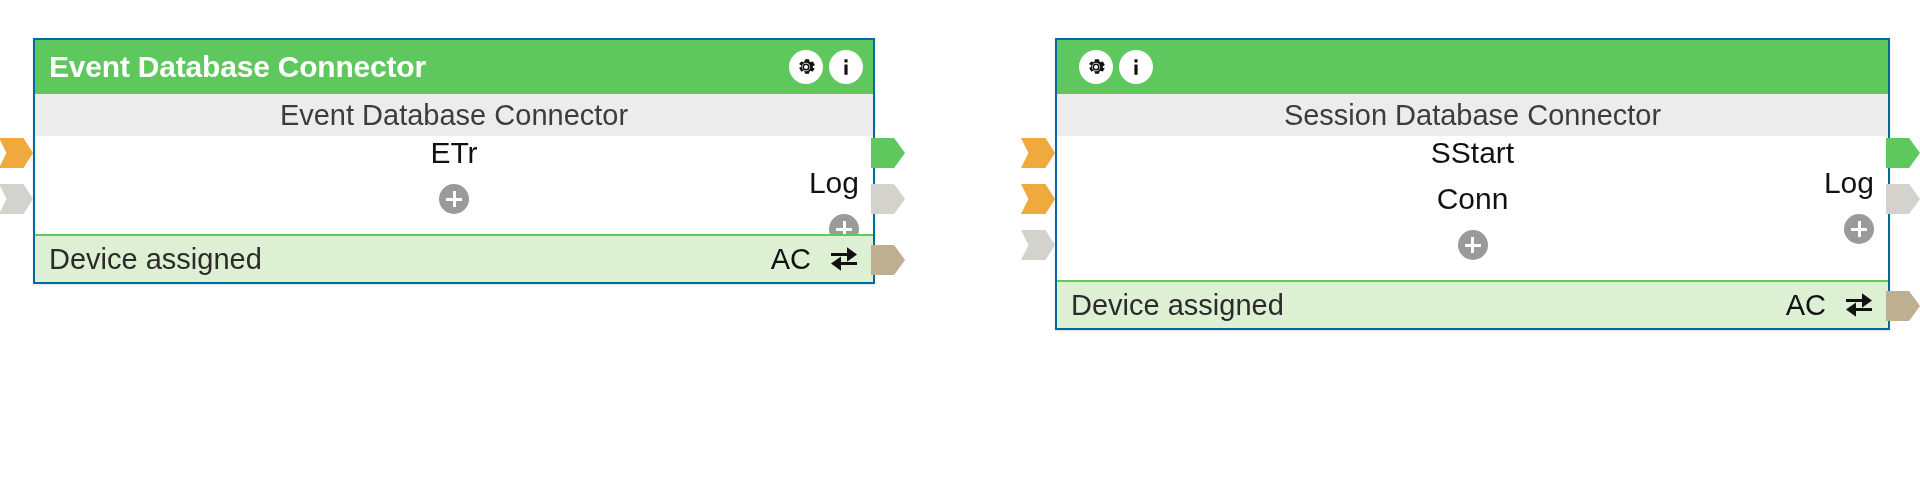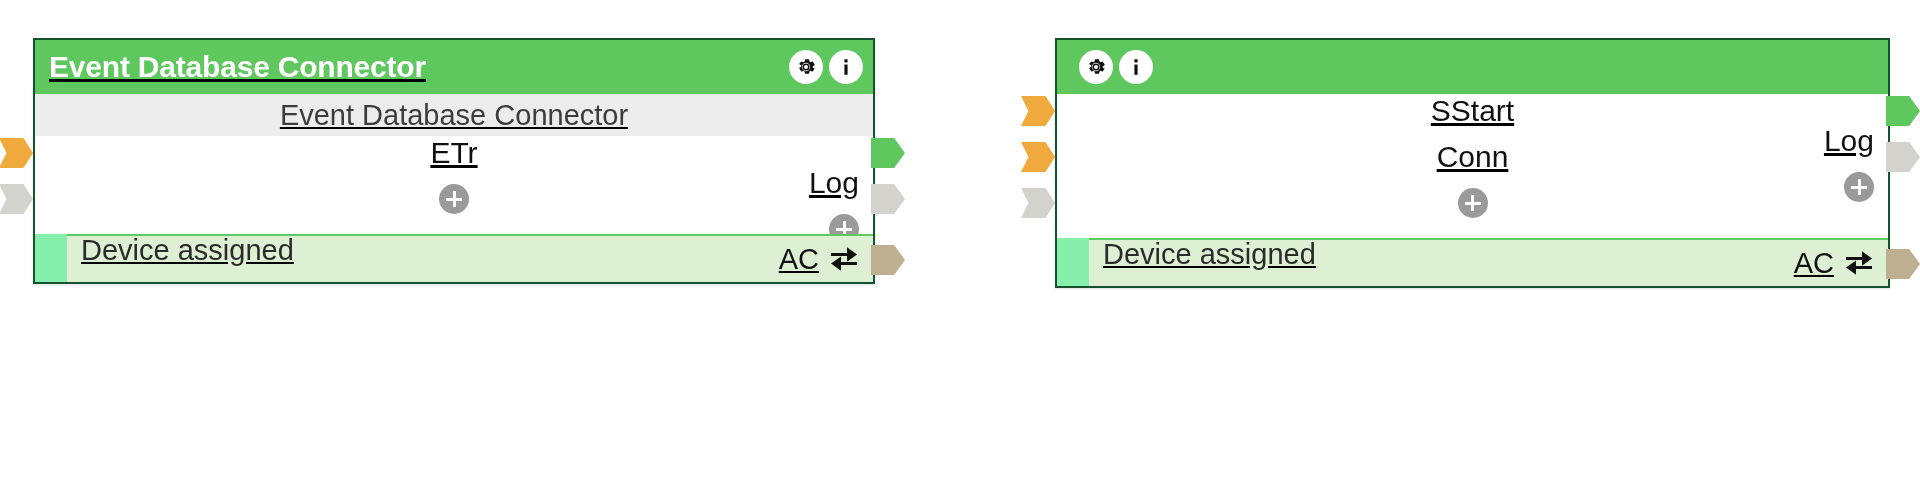--- a/index.html
+++ b/index.html
@@ -6,24 +6,23 @@
   body{
     width:1920px;height:478px;background:#ffffff;
     font-family:"Liberation Sans", sans-serif;
     overflow:hidden;position:relative;
   }
   .canvas{position:absolute;inset:0;}
 
   .node{
     position:absolute;
     box-sizing:border-box;
-    border:2px solid #14532d;
-    background:#86efac;
+    border:2px solid #0369a1;
+    background:#0ea5e9;
     box-shadow:0 1px 2px rgba(0,0,0,0.12);
-    text-decoration:underline;
   }
 
   
   .node-header{
     background:#5ec75e;
     height:54px;
     display:flex;align-items:center;
     padding:0 10px 0 14px;
     box-sizing:border-box;
   }
@@ -108,28 +107,27 @@
   .c-gray{background:#d4d2cd;}
   .c-green{background:#5ec75e;}
   .c-tan{background:#bdaf90;}
 
   
   .node-footer{
     position:relative;
     background:#ddf0d4;
     border-top:2px solid #61c861;
     height:48px;
-    display:flex;
+    display:flex;align-items:center;
     padding:0 14px;
     box-sizing:border-box;
-    margin-left:32px;
   }
   .footer-label{font-size:29px;color:#2b2b2b;line-height:1;white-space:nowrap;}
   .footer-right{
-    margin-left:auto;display:flex;align-items:center;gap:10px;
+    margin-left:auto;display:flex;align-items:center;gap:18px;
   }
   .footer-ac{font-size:29px;color:#111111;line-height:1;}
   .swap-icon{display:block;}
 </style>
 </head>
 <body>
 
 <div class="canvas">
 
   <div class="node" id="node1" style="left:33px;top:38px;width:842px;">
@@ -204,20 +202,21 @@
         </div>
         <div class="hdr-btn">
           <svg width="24" height="24" viewBox="0 0 24 24" aria-hidden="true">
             <rect x="10.4" y="4.2" width="3.2" height="3.2" rx="0.4" fill="#111111"></rect>
             <rect x="10.4" y="9.4" width="3.2" height="10.4" rx="0.4" fill="#111111"></rect>
           </svg>
         </div>
       </div>
     </div>
 
+    <div class="node-subtitle">Session Database Connector</div>
 
     <div class="node-body">
 
       <div class="port-row">
         <div class="conn conn-in c-orange"></div>
         <div class="port-label">SStart</div>
         <div class="spacer"></div>
         <div class="port-label right">Log</div>
         <div class="conn conn-out c-green"></div>
       </div>

